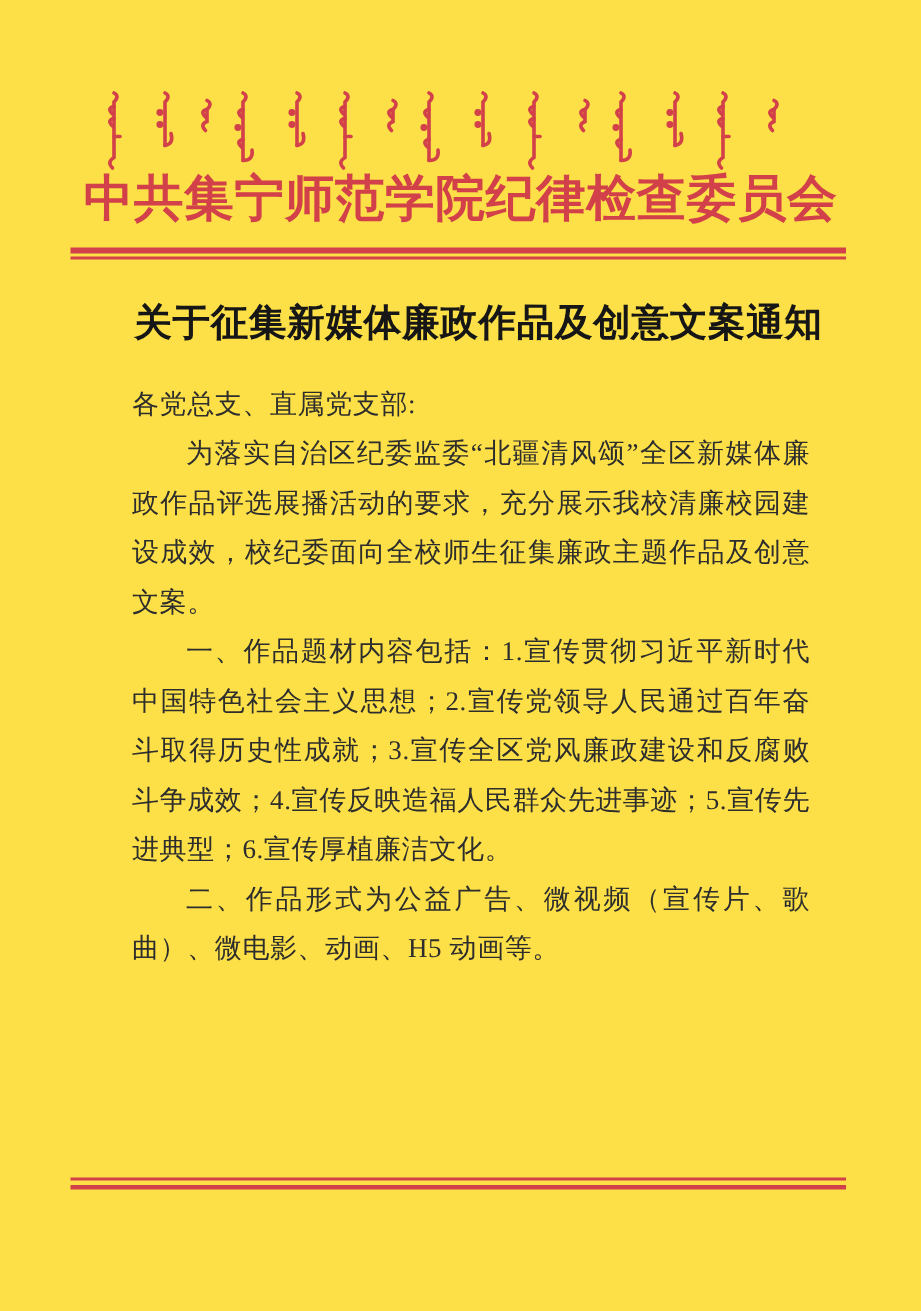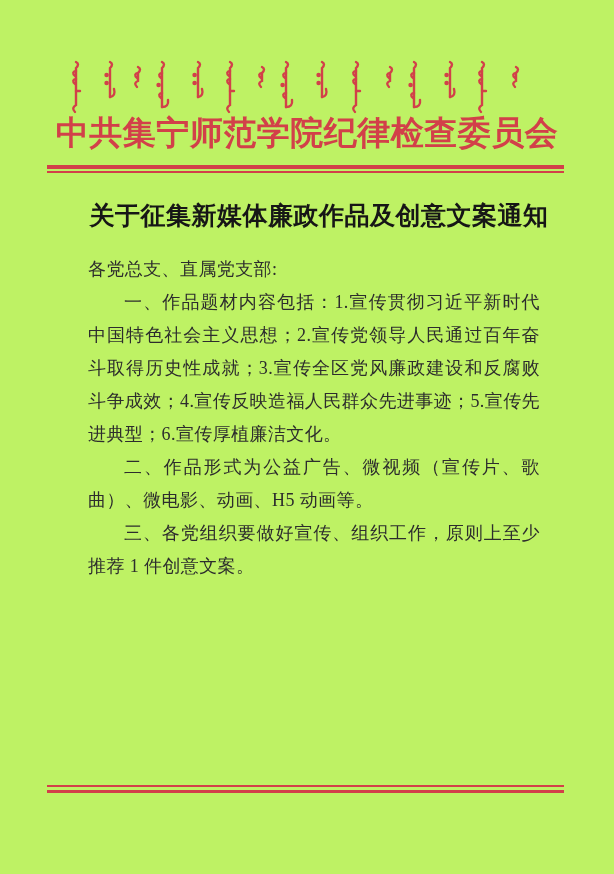--- a/index.html
+++ b/index.html
@@ -5,21 +5,21 @@
   html, body {
     margin: 0;
     padding: 0;
     background: #e8e8e8;
   }
   .page {
     position: relative;
     width: 614px;
     height: 874px;
     margin: 0 auto;
-    background: #bef264;
+    background: #fde047;
     overflow: hidden;
     font-family: "Liberation Serif", "DejaVu Serif", serif;
   }
   
   .mongolian {
     position: absolute;
     top: 60px;
     left: 50%;
     transform: translateX(-50%);
   }
@@ -130,23 +130,23 @@
   <div class="rule header-rule">
     <div class="bar-thick"></div>
     <div class="bar-gap"></div>
     <div class="bar-thin"></div>
   </div>
 
   <h1 class="doc-title">关于征集新媒体廉政作品及创意文案通知</h1>
 
   <div class="body-block">
     <p class="salutation">各党总支、直属党支部:</p>
+    <p class="para">为落实自治区纪委监委“北疆清风颂”全区新媒体廉政作品评选展播活动的要求，充分展示我校清廉校园建设成效，校纪委面向全校师生征集廉政主题作品及创意文案。</p>
     <p class="para">一、作品题材内容包括：1.宣传贯彻习近平新时代中国特色社会主义思想；2.宣传党领导人民通过百年奋斗取得历史性成就；3.宣传全区党风廉政建设和反腐败斗争成效；4.宣传反映造福人民群众先进事迹；5.宣传先进典型；6.宣传厚植廉洁文化。</p>
     <p class="para">二、作品形式为公益广告、微视频（宣传片、歌曲）、微电影、动画、H5 动画等。</p>
-    <p class="para">三、各党组织要做好宣传、组织工作，原则上至少推荐 1 件创意文案。</p>
   </div>
 
   <div class="rule footer-rule">
     <div class="bar-thin"></div>
     <div class="bar-gap"></div>
     <div class="bar-thick"></div>
   </div>
 
 </div>
 

